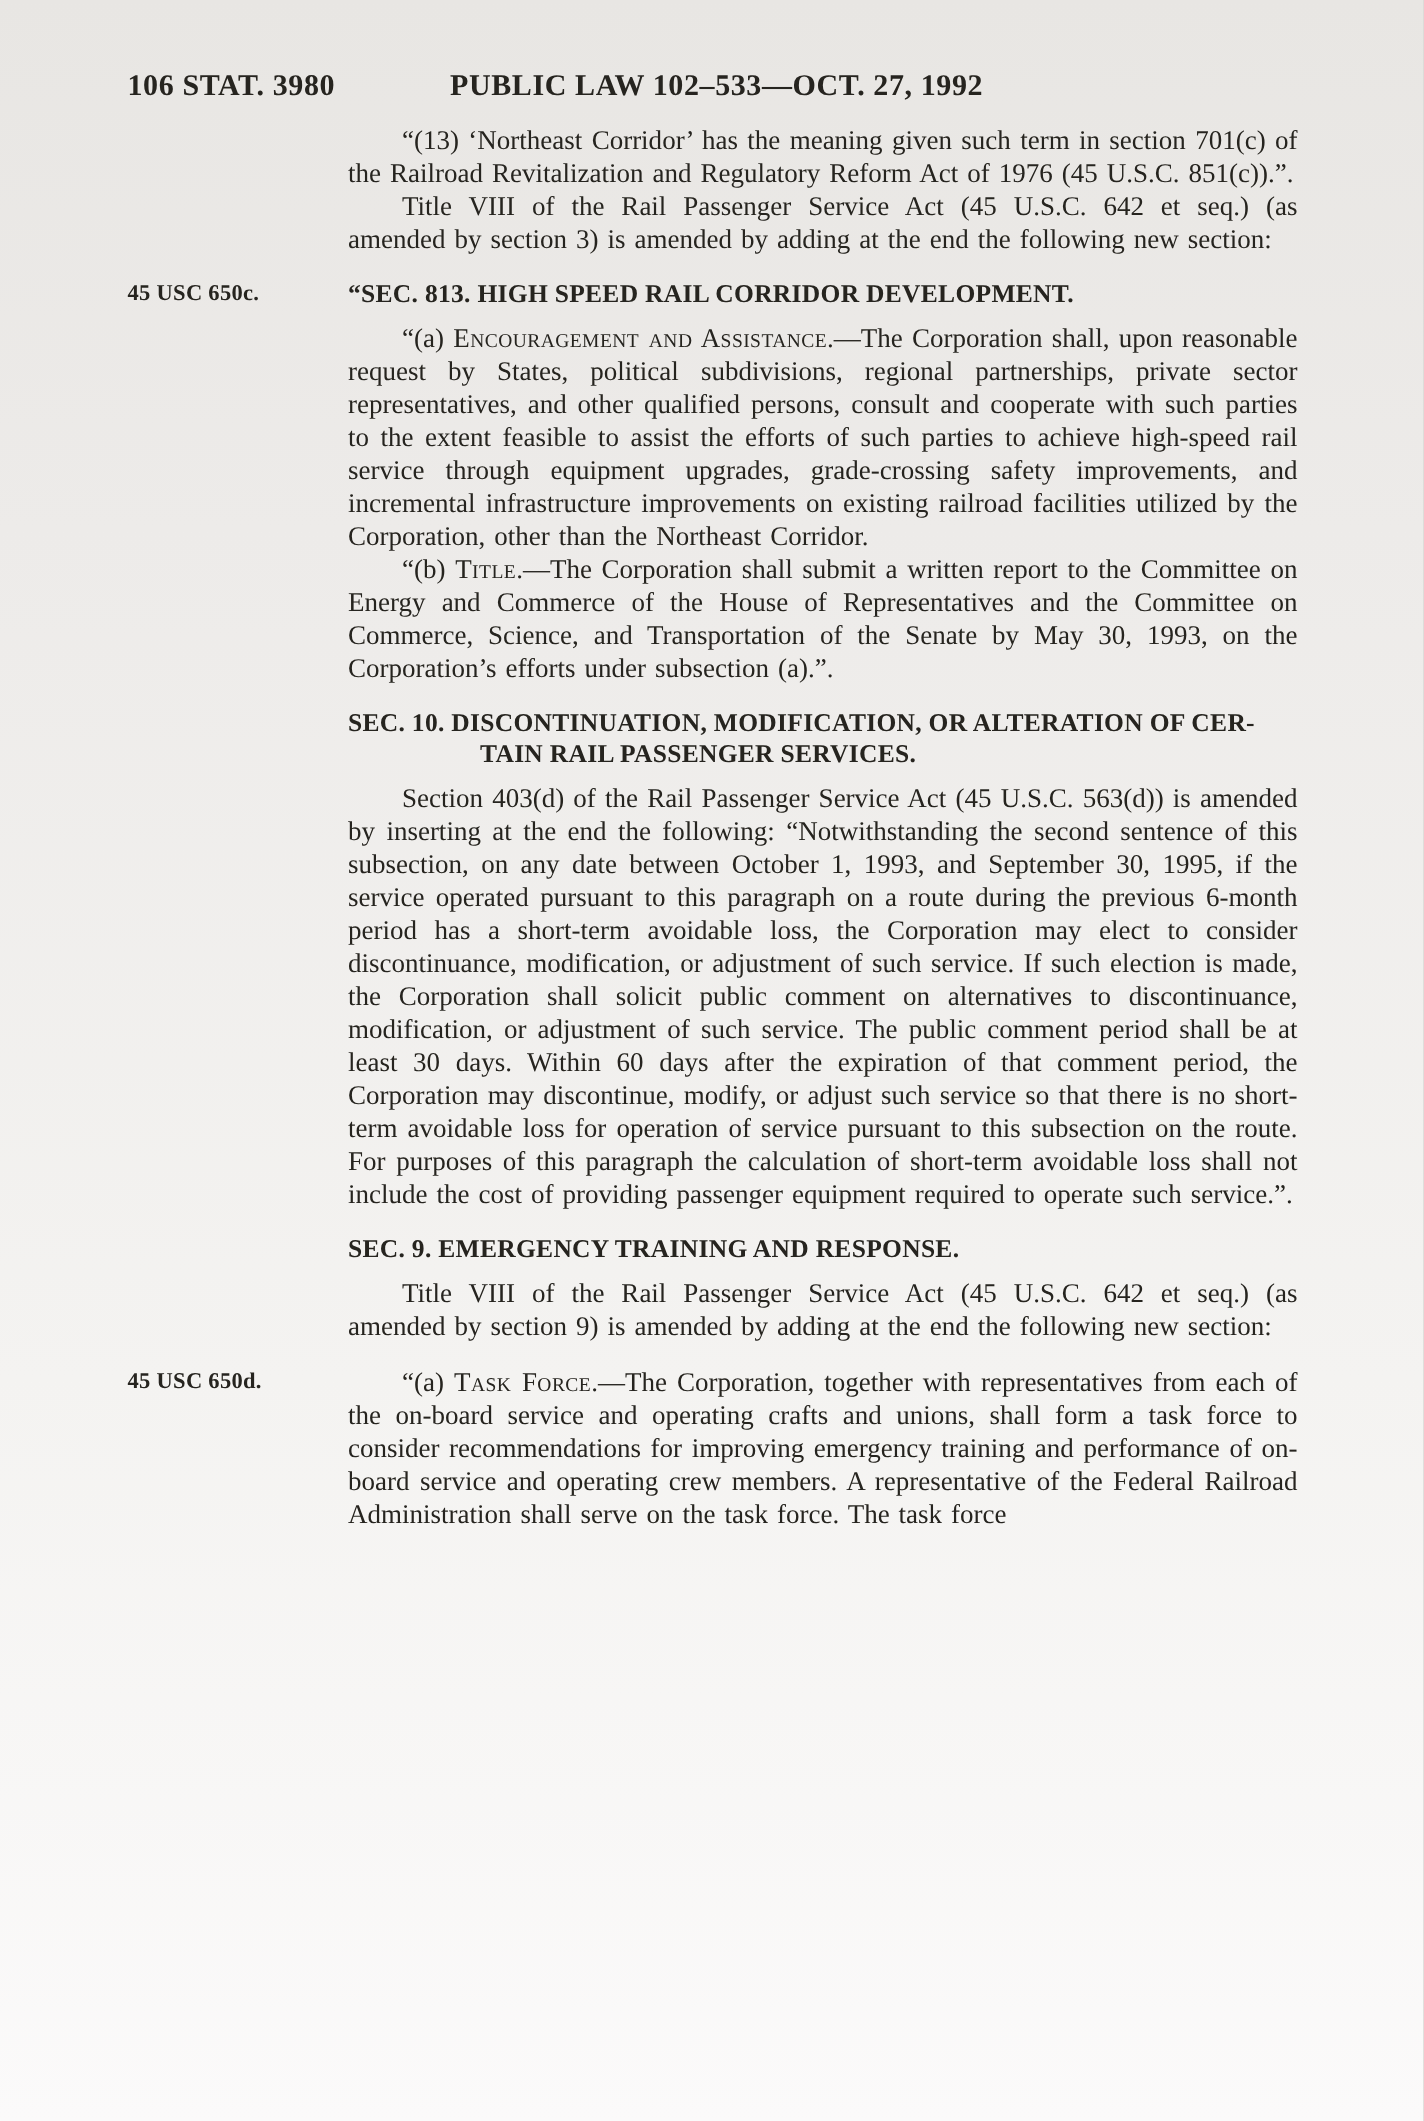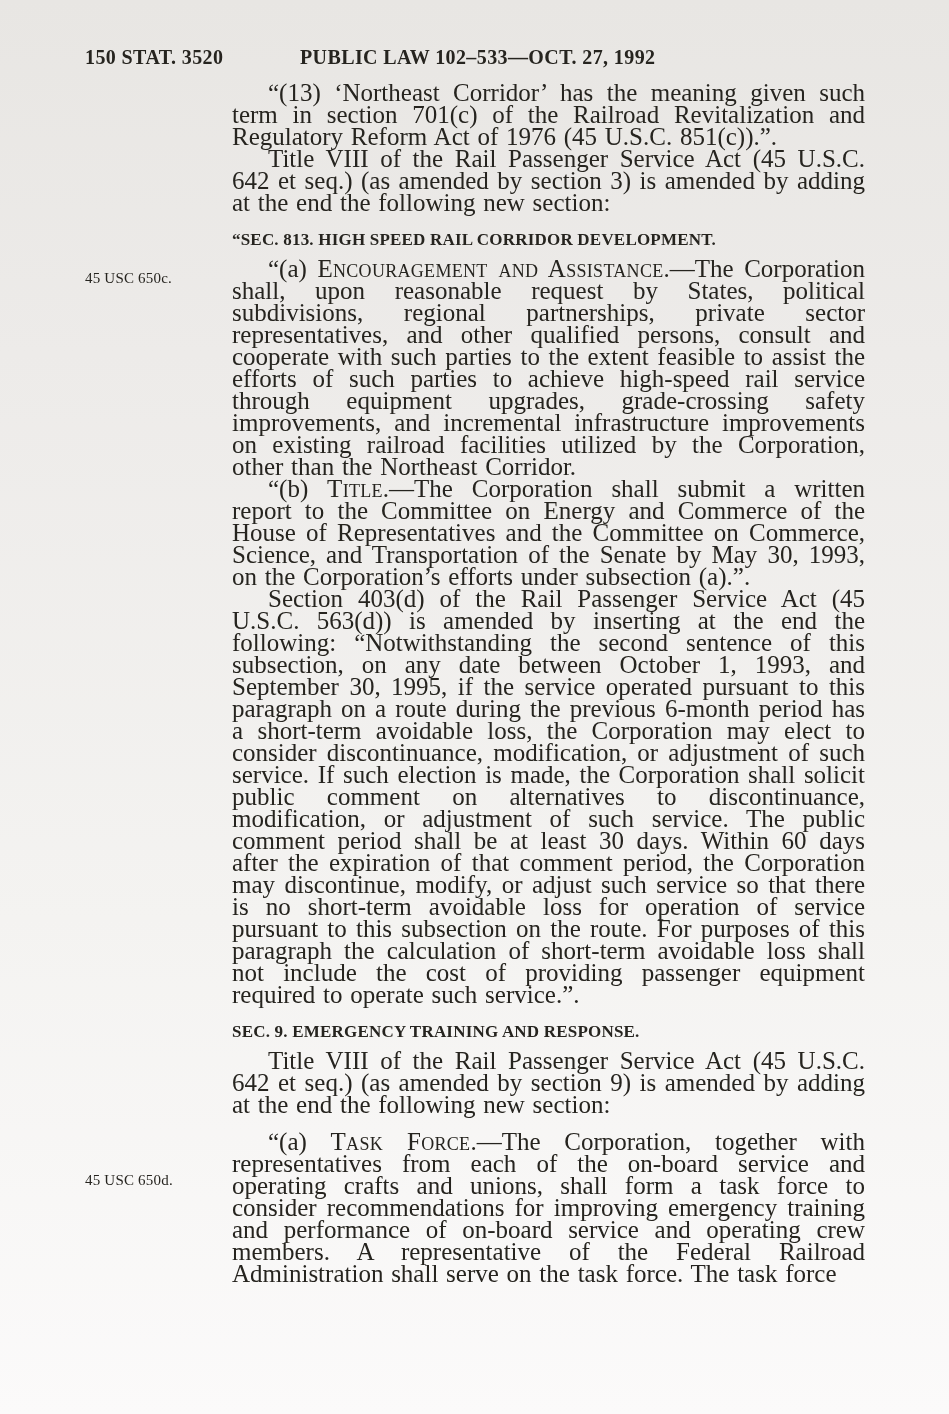--- a/index.html
+++ b/index.html
@@ -45,21 +45,21 @@
     white-space: nowrap;
   }
   .text-column {
     position: absolute;
     left: 232px;
     top: 82px;
     width: 633px;
   }
   .para {
     margin: 0;
-    font-size: 25px;
+    font-size: 18px;
     line-height: 22px;
     text-align: justify;
     text-indent: 36px;
     word-spacing: 1.5px;
   }
   .sc {
     font-variant: small-caps;
     letter-spacing: 0.3px;
   }
   .sec-heading {
@@ -72,50 +72,50 @@
   }
   .heading-line2 {
     display: inline-block;
     margin-left: 88px;
   }
   .margin-note {
     position: absolute;
     left: -147px;
     top: 1px;
     width: 140px;
-    font-weight: normal;
+    font-weight: bold;
     font-size: 15px;
     letter-spacing: 0.2px;
     white-space: nowrap;
-    margin-top: 38px;
   }
 </style>
 </head>
 <body>
 
 <div class="page">
 
   <header class="page-header">
-    <div class="stat">150 STAT. 3520</div>
+    <div class="stat">106 STAT. 3980</div>
     <div class="law">PUBLIC LAW 102–533—OCT. 27, 1992</div>
   </header>
 
   <main class="text-column">
 
     <p class="para">“(13) ‘Northeast Corridor’ has the meaning given such term in section 701(c) of the Railroad Revitalization and Regulatory Reform Act of 1976 (45 U.S.C. 851(c)).”.</p>
 
 
     <p class="para">Title VIII of the Rail Passenger Service Act (45 U.S.C. 642 et seq.) (as amended by section 3) is amended by adding at the end the following new section:</p>
 
     <h2 class="sec-heading"><span class="margin-note">45 USC 650c.</span><span>“SEC. 813. HIGH SPEED RAIL CORRIDOR DEVELOPMENT.</span></h2>
 
     <p class="para"><span>“(a) </span><span class="sc">Encouragement and Assistance</span><span>.—The Corporation shall, upon reasonable request by States, political subdivisions, regional partnerships, private sector representatives, and other qualified persons, consult and cooperate with such parties to the extent feasible to assist the efforts of such parties to achieve high-speed rail service through equipment upgrades, grade-crossing safety improvements, and incremental infrastructure improvements on existing railroad facilities utilized by the Corporation, other than the Northeast Corridor.</span></p>
 
     <p class="para"><span>“(b) </span><span class="sc">Title</span><span>.—The Corporation shall submit a written report to the Committee on Energy and Commerce of the House of Representatives and the Committee on Commerce, Science, and Transportation of the Senate by May 30, 1993, on the Corporation’s efforts under subsection (a).”.</span></p>
 
+    <h2 class="sec-heading"><span>SEC. 10. DISCONTINUATION, MODIFICATION, OR ALTERATION OF CER-</span><br><span class="heading-line2">TAIN RAIL PASSENGER SERVICES.</span></h2>
 
     <p class="para">Section 403(d) of the Rail Passenger Service Act (45 U.S.C. 563(d)) is amended by inserting at the end the following: “Notwithstanding the second sentence of this subsection, on any date between October 1, 1993, and September 30, 1995, if the service operated pursuant to this paragraph on a route during the previous 6-month period has a short-term avoidable loss, the Corporation may elect to consider discontinuance, modification, or adjustment of such service. If such election is made, the Corporation shall solicit public comment on alternatives to discontinuance, modification, or adjustment of such service. The public comment period shall be at least 30 days. Within 60 days after the expiration of that comment period, the Corporation may discontinue, modify, or adjust such service so that there is no short-term avoidable loss for operation of service pursuant to this subsection on the route. For purposes of this paragraph the calculation of short-term avoidable loss shall not include the cost of providing passenger equipment required to operate such service.”.</p>
 
     <h2 class="sec-heading">SEC. 9. EMERGENCY TRAINING AND RESPONSE.</h2>
 
     <p class="para">Title VIII of the Rail Passenger Service Act (45 U.S.C. 642 et seq.) (as amended by section 9) is amended by adding at the end the following new section:</p>
 
     <h2 class="sec-heading"><span class="margin-note">45 USC 650d.</span></h2>
 
     <p class="para"><span>“(a) </span><span class="sc">Task Force</span><span>.—The Corporation, together with representatives from each of the on-board service and operating crafts and unions, shall form a task force to consider recommendations for improving emergency training and performance of on-board service and operating crew members. A representative of the Federal Railroad Administration shall serve on the task force. The task force</span></p>

